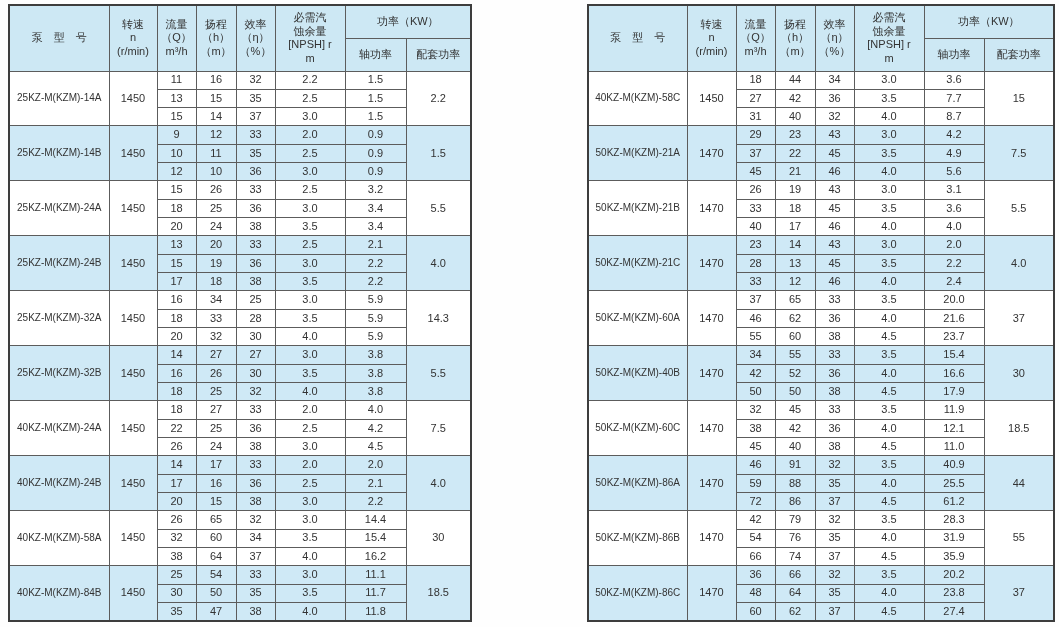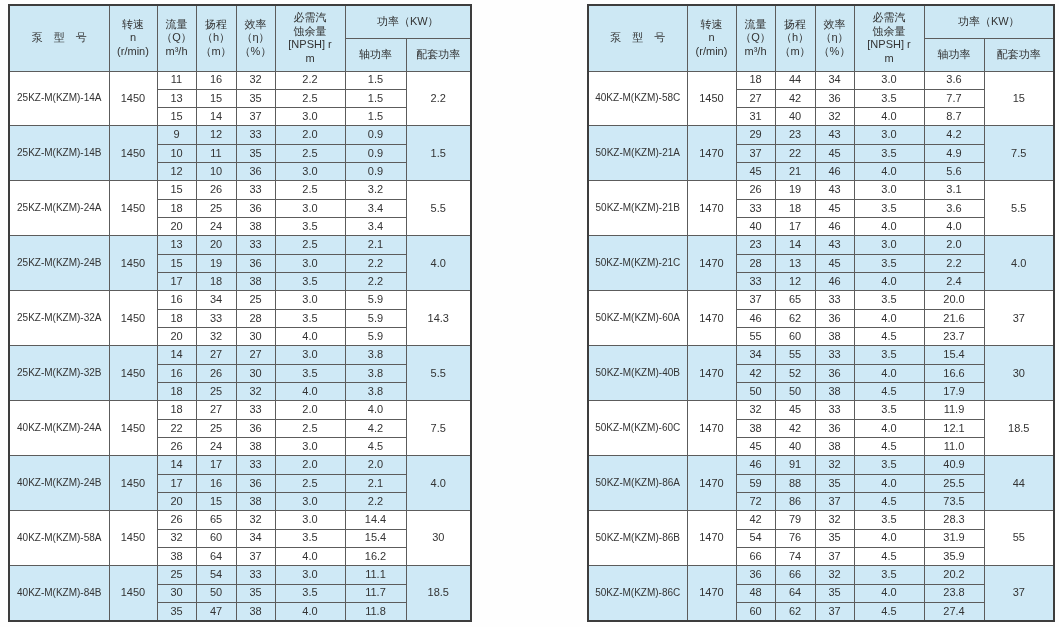--- a/index.html
+++ b/index.html
@@ -571,21 +571,21 @@
           <td>88</td>
           <td>35</td>
           <td>4.0</td>
           <td>25.5</td>
         </tr>
         <tr class="stripe">
           <td>72</td>
           <td>86</td>
           <td>37</td>
           <td>4.5</td>
-          <td>73.5</td>
+          <td>61.2</td>
         </tr>
         <tr>
           <td rowspan="3" class="model">50KZ-M(KZM)-86B</td>
           <td rowspan="3">1470</td>
           <td>42</td>
           <td>79</td>
           <td>32</td>
           <td>3.5</td>
           <td>28.3</td>
           <td rowspan="3">55</td>

